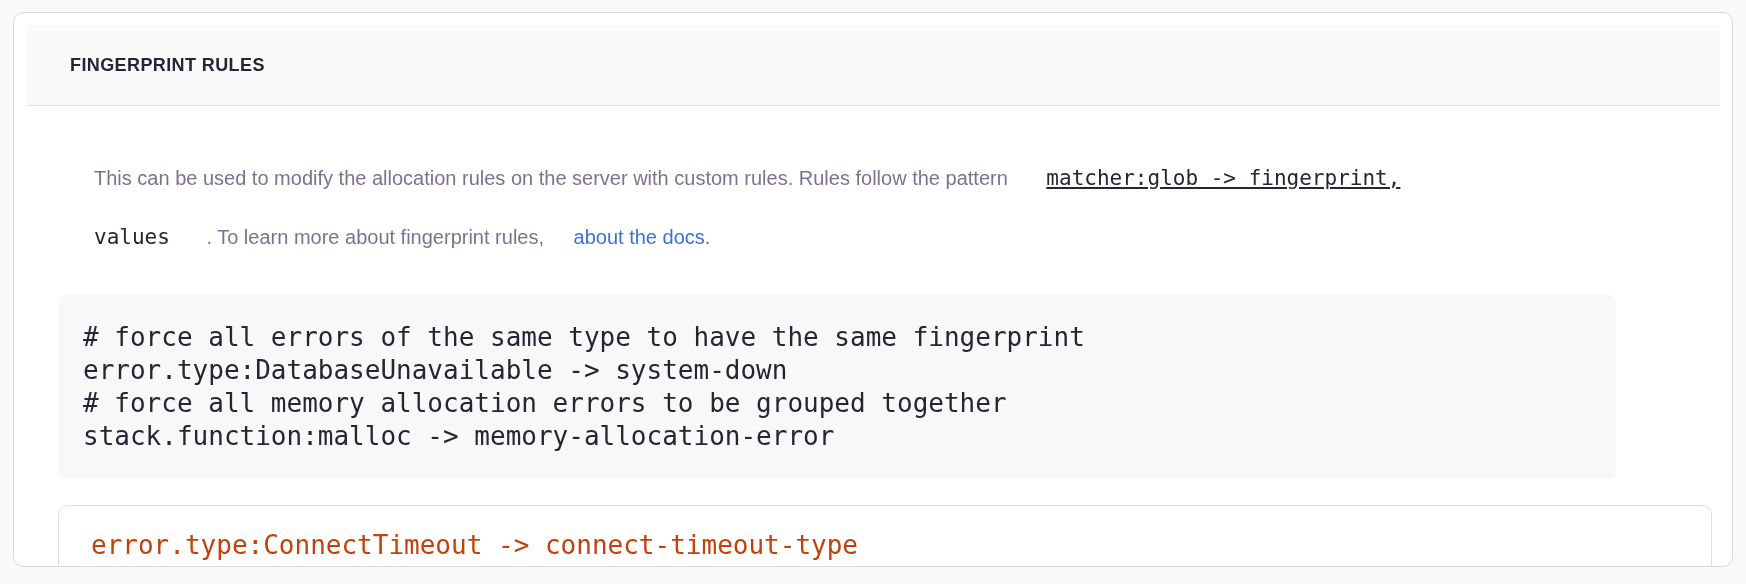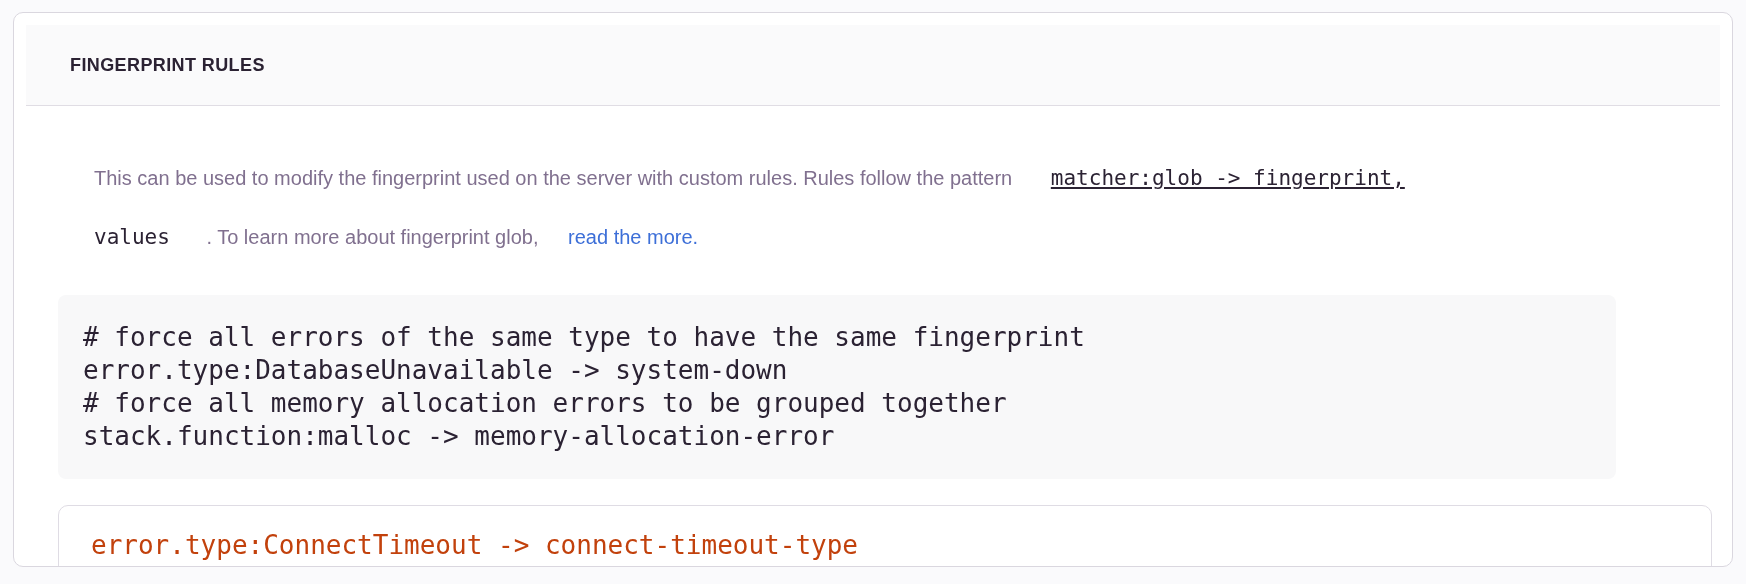--- a/index.html
+++ b/index.html
@@ -94,22 +94,22 @@
 
 <div class="panel">
 
   <header class="panel-header">
     <h2 class="panel-title">FINGERPRINT RULES</h2>
   </header>
 
   <div class="panel-body">
 
     <p class="description">
-      <span class="line"><span>This can be used to modify the fingerprint used on the server with custom rules. Rules follow the pattern</span> <code class="inline-code code-lead">matcher:glob -&gt; fingerprint,</code></span>
-      <span class="line"><code class="inline-code code-trail">values</code> <span>. To learn more about fingerprint glob,</span> <a class="docs-link" href="#">read the more.</a></span>
+      <span class="line"><span>This can be used to modify the allocation rules on the server with custom rules. Rules follow the pattern</span> <code class="inline-code code-lead">matcher:glob -&gt; fingerprint,</code></span>
+      <span class="line"><code class="inline-code code-trail">values</code> <span>. To learn more about fingerprint rules,</span> <a class="docs-link" href="#">about the docs.</a></span>
     </p>
 
     <pre class="example-block"># force all errors of the same type to have the same fingerprint
 error.type:DatabaseUnavailable -&gt; system-down
 # force all memory allocation errors to be grouped together
 stack.function:malloc -&gt; memory-allocation-error</pre>
 
     <textarea class="rules-input" spellcheck="false" style="">error.type:ConnectTimeout -&gt; connect-timeout-type</textarea>
 
   </div>

